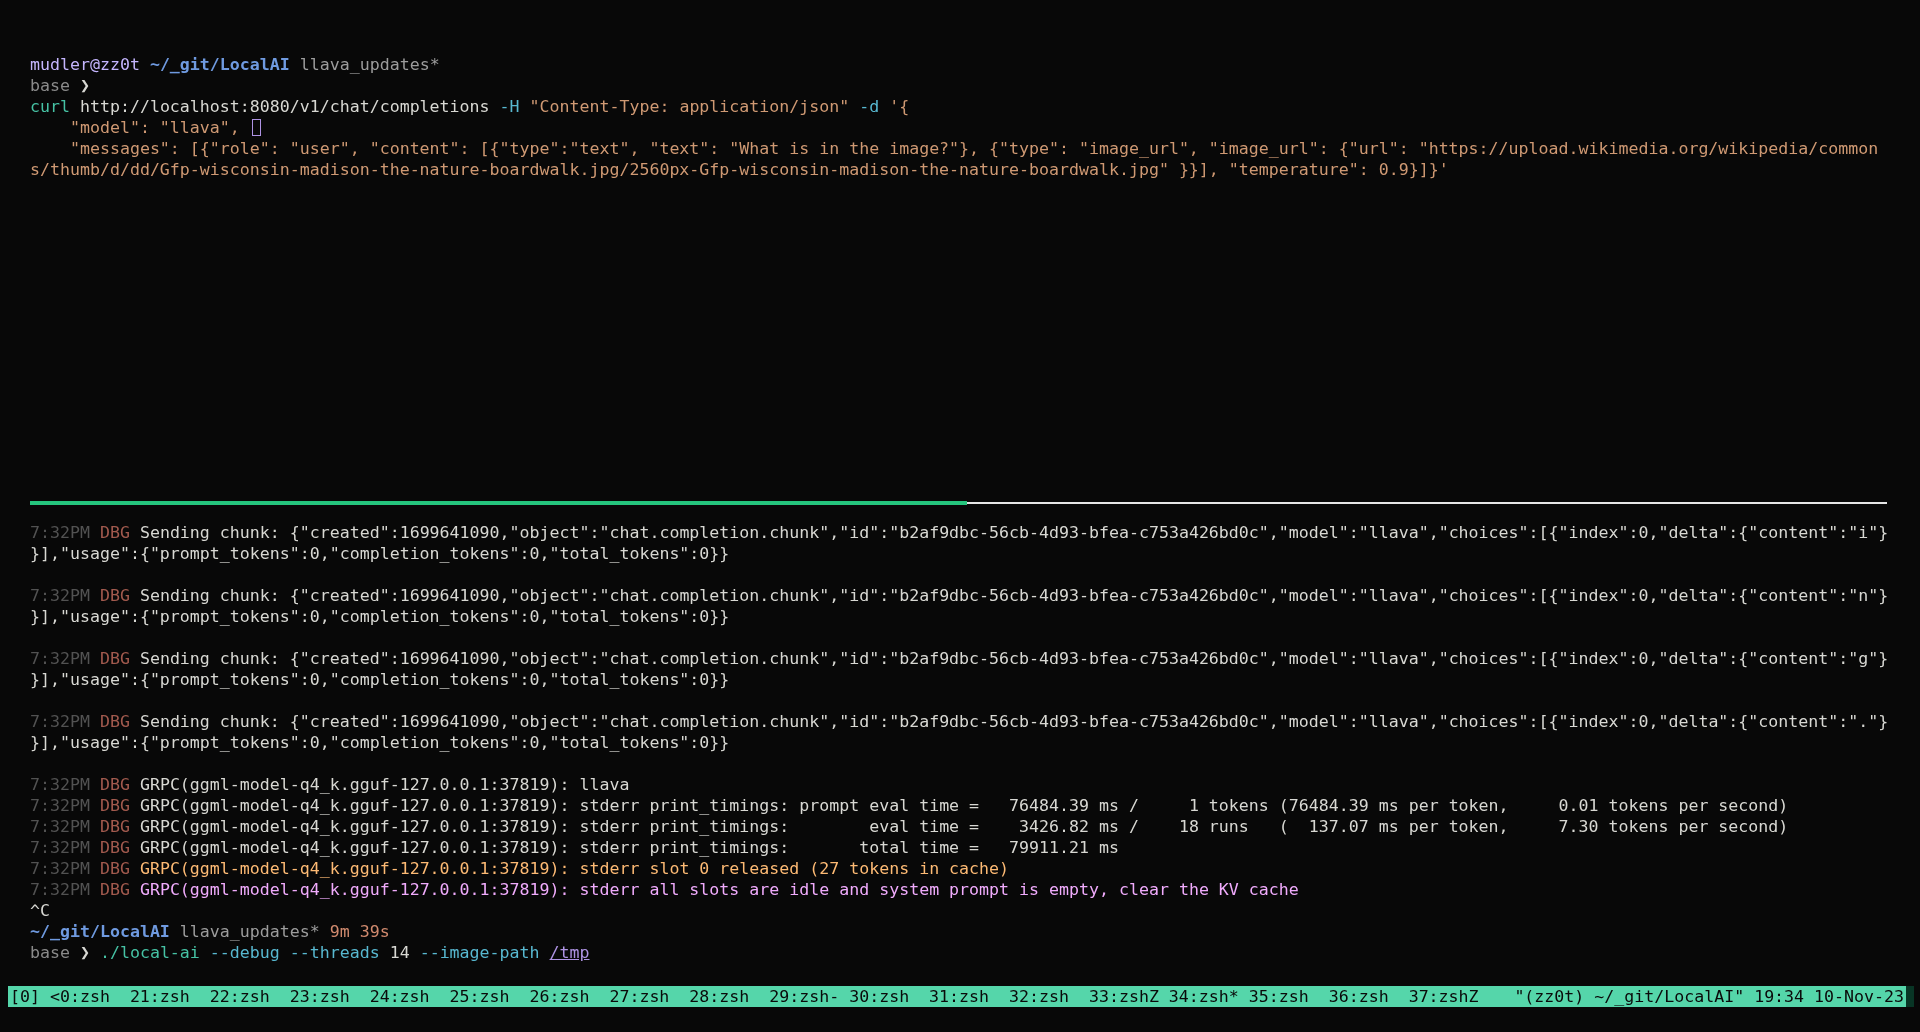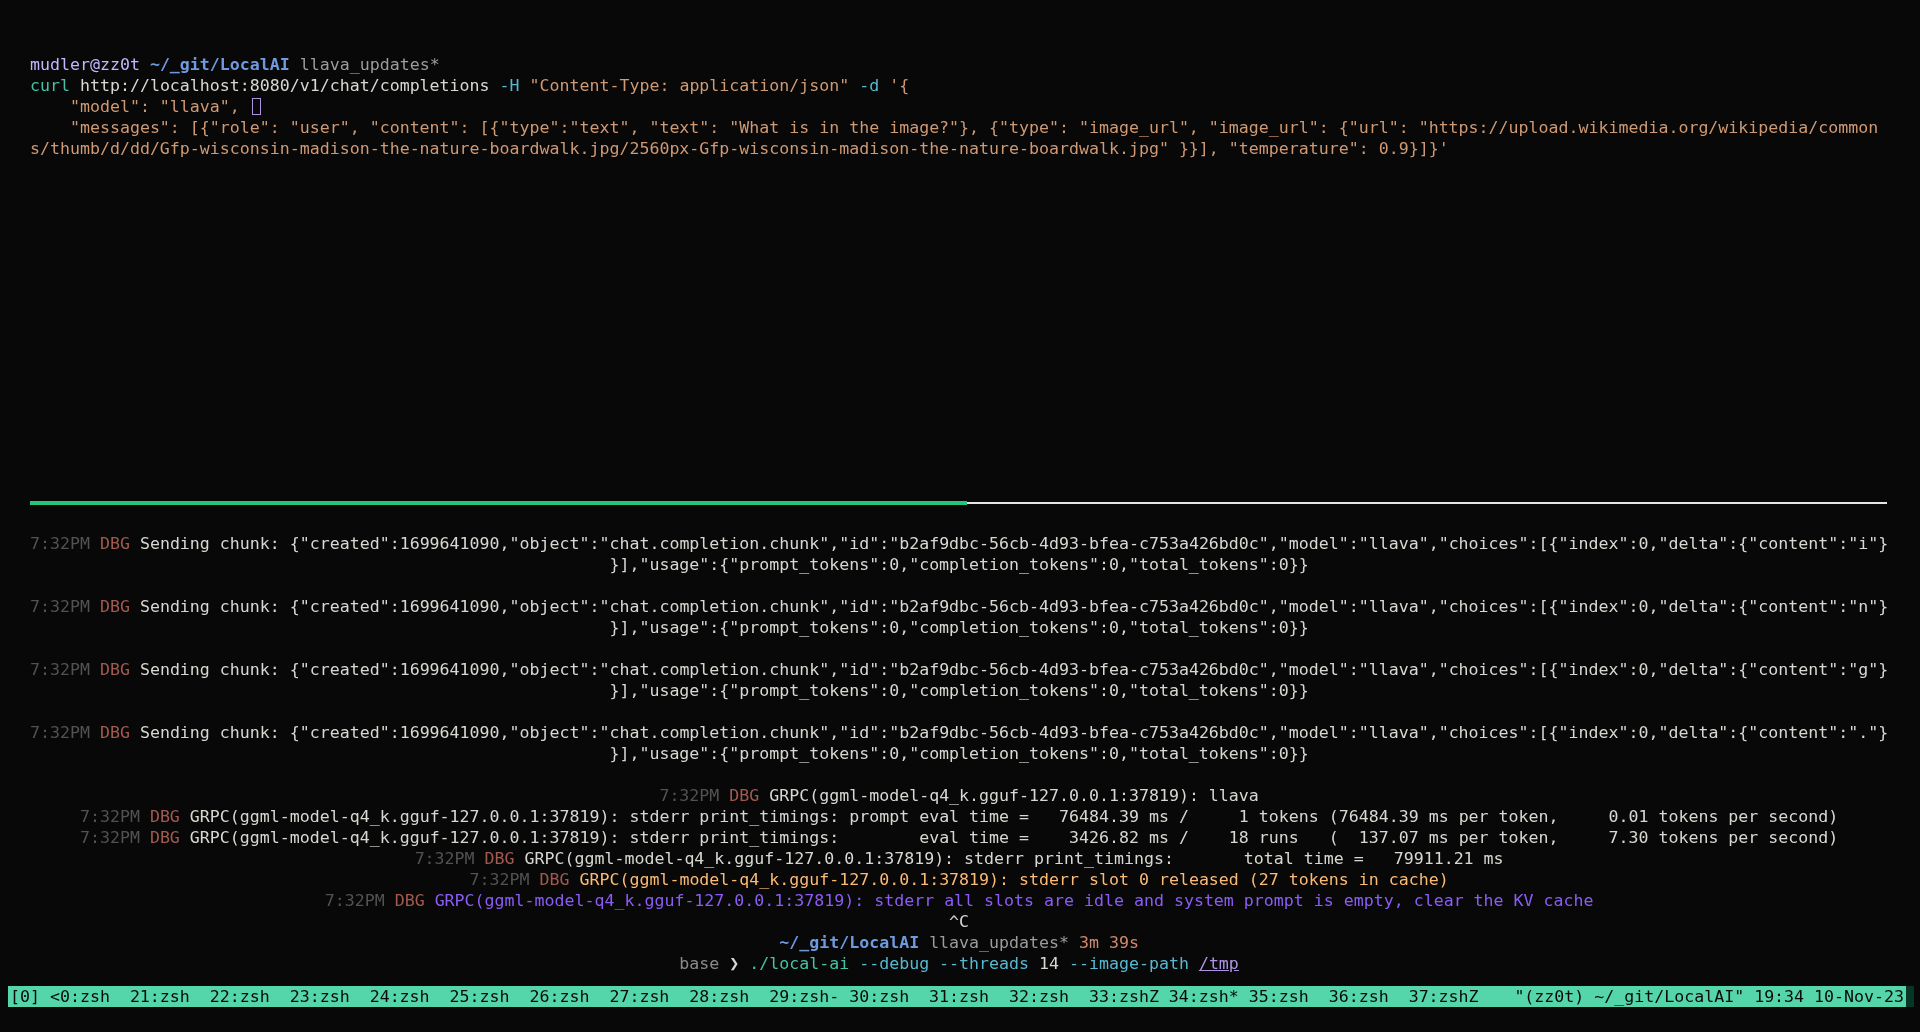--- a/index.html
+++ b/index.html
@@ -1,35 +1,36 @@
 <!DOCTYPE html>
 <html><head>
 <meta charset="utf-8">
 <style>
   * { margin:0; padding:0; box-sizing:border-box; }
   html,body { width:1920px; height:1032px; background:#080808; overflow:hidden; }
   body { position:relative; font-family:"DejaVu Sans Mono","DejaVu Sans",monospace; }
   .term { font-family:"DejaVu Sans Mono","DejaVu Sans",monospace; font-size:16.6px; line-height:21px; color:#d8d8d3; }
   .block { position:absolute; left:30px; }
   #top-block { top:54px; }
-  #bottom-block { top:533px;text-align:center; }
+  #bottom-block { top:522px; }
   .line { white-space:pre; height:21px; }
   .cursor-box { display:inline-block; width:9px; height:17px; border:1.5px solid #ae93e3; vertical-align:-3px; margin-left:2px; }
   .divider-active { position:absolute; top:501px; left:30px; width:937px; height:4px; background:#25c57d; }
   .divider-rest { position:absolute; top:502px; left:967px; width:920px; height:2px; background:#e6e6e6; }
   #statusbar { position:absolute; top:986px; left:8px; width:1906px; height:21px;
                background:#55d6aa; color:#0a0a0a; font-size:16.6px; line-height:21px;
                display:flex; justify-content:space-between; white-space:pre; padding:0 10px 6px 2px; }
   #statusbar .bar-cursor { position:absolute; right:0; top:0; width:8px; height:21px; background:#083525; }
 </style>
 </head>
 <body style="background: rgb(8, 8, 8);">
 
 <div id="top-block" class="term block">
     <div class="line"><span style="color: #c4b5fd;">mudler@zz0t </span><span style="color: rgb(111, 154, 224); font-weight: bold;">~/_git/LocalAI</span><span style="color: rgb(156, 156, 156);"> llava_updates*</span></div>
+    <div class="line"><span style="color: rgb(138, 138, 138);">base </span><span style="color: rgb(216, 216, 211);">❯</span></div>
     <div class="line"><span style="color: rgb(70, 194, 164);">curl </span><span style="color: rgb(216, 216, 211);">http://localhost:8080/v1/chat/completions </span><span style="color: rgb(88, 184, 208);">-H </span><span style="color: rgb(207, 153, 115);">"Content-Type: application/json" </span><span style="color: rgb(88, 184, 208);">-d </span><span style="color: rgb(207, 153, 115);">'{</span></div>
     <div class="line"><span style="color: rgb(207, 153, 115);">    "model": "llava", </span><span class="cursor-box"></span></div>
     <div class="line"><span style="color: rgb(207, 153, 115);">    "messages": [{"role": "user", "content": [{"type":"text", "text": "What is in the image?"}, {"type": "image_url", "image_url": {"url": "https://upload.wikimedia.org/wikipedia/common</span></div>
     <div class="line"><span style="color: rgb(207, 153, 115);">s/thumb/d/dd/Gfp-wisconsin-madison-the-nature-boardwalk.jpg/2560px-Gfp-wisconsin-madison-the-nature-boardwalk.jpg" }}], "temperature": 0.9}]}'</span></div>
   </div>
 
 <div class="divider-active" style="background: rgb(37, 197, 125);"></div>
 <div class="divider-rest" style="background: rgb(230, 230, 230);"></div>
 
 <div id="bottom-block" class="term block">
@@ -43,23 +44,23 @@
     <div class="line"><span style="color: rgb(216, 216, 211);">}],"usage":{"prompt_tokens":0,"completion_tokens":0,"total_tokens":0}}</span></div>
     <div class="line"></div>
     <div class="line"><span style="color: rgb(82, 82, 82);">7:32PM </span><span style="color: rgb(162, 90, 78);">DBG </span><span style="color: rgb(216, 216, 211);">Sending chunk: {"created":1699641090,"object":"chat.completion.chunk","id":"b2af9dbc-56cb-4d93-bfea-c753a426bd0c","model":"llava","choices":[{"index":0,"delta":{"content":"."}</span></div>
     <div class="line"><span style="color: rgb(216, 216, 211);">}],"usage":{"prompt_tokens":0,"completion_tokens":0,"total_tokens":0}}</span></div>
     <div class="line"></div>
     <div class="line"><span style="color: rgb(82, 82, 82);">7:32PM </span><span style="color: rgb(162, 90, 78);">DBG </span><span style="color: rgb(216, 216, 211);">GRPC(ggml-model-q4_k.gguf-127.0.0.1:37819): llava</span></div>
     <div class="line"><span style="color: rgb(82, 82, 82);">7:32PM </span><span style="color: rgb(162, 90, 78);">DBG </span><span style="color: rgb(216, 216, 211);">GRPC(ggml-model-q4_k.gguf-127.0.0.1:37819): stderr print_timings: prompt eval time =   76484.39 ms /     1 tokens (76484.39 ms per token,     0.01 tokens per second)</span></div>
     <div class="line"><span style="color: rgb(82, 82, 82);">7:32PM </span><span style="color: rgb(162, 90, 78);">DBG </span><span style="color: rgb(216, 216, 211);">GRPC(ggml-model-q4_k.gguf-127.0.0.1:37819): stderr print_timings:        eval time =    3426.82 ms /    18 runs   (  137.07 ms per token,     7.30 tokens per second)</span></div>
     <div class="line"><span style="color: rgb(82, 82, 82);">7:32PM </span><span style="color: rgb(162, 90, 78);">DBG </span><span style="color: rgb(216, 216, 211);">GRPC(ggml-model-q4_k.gguf-127.0.0.1:37819): stderr print_timings:       total time =   79911.21 ms</span></div>
     <div class="line"><span style="color: rgb(82, 82, 82);">7:32PM </span><span style="color: rgb(162, 90, 78);">DBG </span><span style="color: #fdba74;">GRPC(ggml-model-q4_k.gguf-127.0.0.1:37819): stderr slot 0 released (27 tokens in cache)</span></div>
-    <div class="line"><span style="color: rgb(82, 82, 82);">7:32PM </span><span style="color: rgb(162, 90, 78);">DBG </span><span style="color: #8b5cf6;">GRPC(ggml-model-q4_k.gguf-127.0.0.1:37819): stderr all slots are idle and system prompt is empty, clear the KV cache</span></div>
+    <div class="line"><span style="color: rgb(82, 82, 82);">7:32PM </span><span style="color: rgb(162, 90, 78);">DBG </span><span style="color: #f0abfc;">GRPC(ggml-model-q4_k.gguf-127.0.0.1:37819): stderr all slots are idle and system prompt is empty, clear the KV cache</span></div>
     <div class="line"><span style="color: rgb(216, 216, 211);">^C</span></div>
-    <div class="line"><span style="color: rgb(111, 154, 224); font-weight: bold;">~/_git/LocalAI</span><span style="color: rgb(156, 156, 156);"> llava_updates*</span><span style="color: rgb(208, 138, 110);"> 3m 39s</span></div>
+    <div class="line"><span style="color: rgb(111, 154, 224); font-weight: bold;">~/_git/LocalAI</span><span style="color: rgb(156, 156, 156);"> llava_updates*</span><span style="color: rgb(208, 138, 110);"> 9m 39s</span></div>
     <div class="line"><span style="color: rgb(138, 138, 138);">base </span><span style="color: rgb(216, 216, 211);">❯ </span><span style="color: rgb(70, 194, 164);">./local-ai</span><span style="color: rgb(88, 184, 208);"> --debug --threads </span><span style="color: rgb(216, 216, 211);">14</span><span style="color: rgb(88, 184, 208);"> --image-path </span><span style="color: rgb(174, 147, 227); text-decoration: underline;">/tmp</span></div>
   </div>
 
 <div id="statusbar" style="background: rgb(85, 214, 170); color: rgb(10, 10, 10);">
   <span>[0] &lt;0:zsh  21:zsh  22:zsh  23:zsh  24:zsh  25:zsh  26:zsh  27:zsh  28:zsh  29:zsh- 30:zsh  31:zsh  32:zsh  33:zshZ 34:zsh* 35:zsh  36:zsh  37:zshZ</span>
   <span>"(zz0t) ~/_git/LocalAI" 19:34 10-Nov-23</span>
   <span class="bar-cursor"></span>
 </div>
 
 </body></html>

